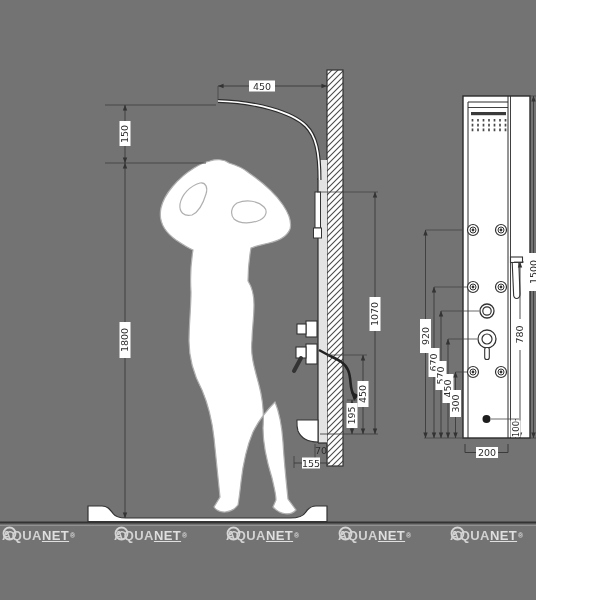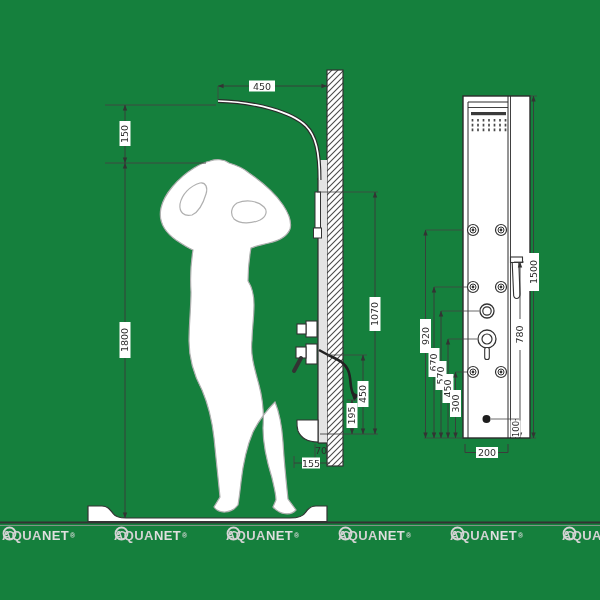--- a/index.html
+++ b/index.html
@@ -1,33 +1,33 @@
 <!DOCTYPE html>
 <html><head>
 <meta charset="utf-8">
 <style>
   html,body{margin:0;padding:0;background:#ffffff;}
   .stage{
-    position:relative;width:600px;height:600px;background:#15803d;overflow:hidden;
+    position:relative;width:536px;height:600px;background:#737373;overflow:hidden;
     font-family:"Liberation Sans",sans-serif;
   }
   .stage svg{position:absolute;left:0;top:0;}
   svg text{
     font-family:"DejaVu Sans","Liberation Sans",sans-serif;
     font-size:9.5px;fill:#2e2e2e;
   }
   svg text.sm{font-size:8.5px;}
   .wm{
     position:absolute;top:526px;height:18px;display:flex;align-items:center;
     color:#d6d6d6;font-weight:bold;font-size:13px;letter-spacing:.4px;
     white-space:nowrap;user-select:none;
   }
   .wm .logo{margin-right:3px;}
   .wm .b{color:#d2d2d2;}
-  .wm .l{color:#dfdfdf;}
+  .wm .l{color:#dfdfdf;text-decoration:underline;}
   .wm .r{font-size:7px;vertical-align:super;color:#dcdcdc;margin-left:1px;}
 </style>
 </head>
 <body>
 
 <div class="stage">
 
 <svg width="600" height="600" viewBox="0 0 600 600">
   <defs>
     <pattern id="hatch" width="6" height="6" patternUnits="userSpaceOnUse">

